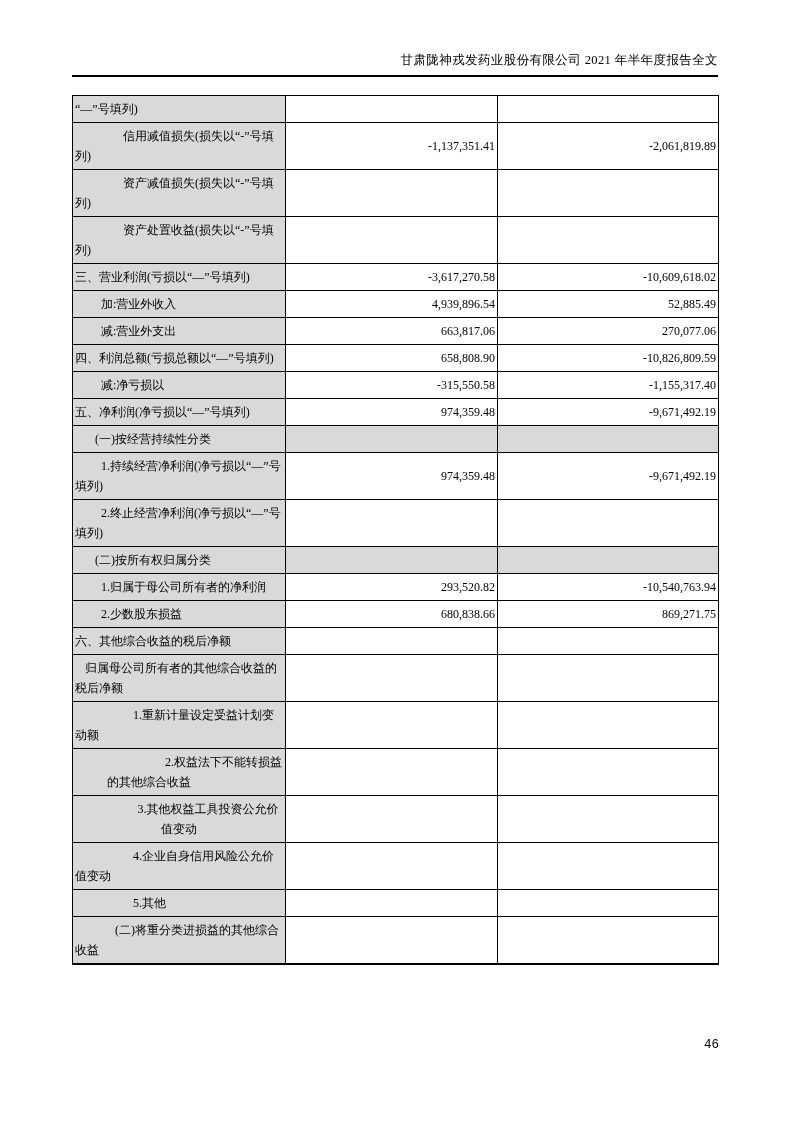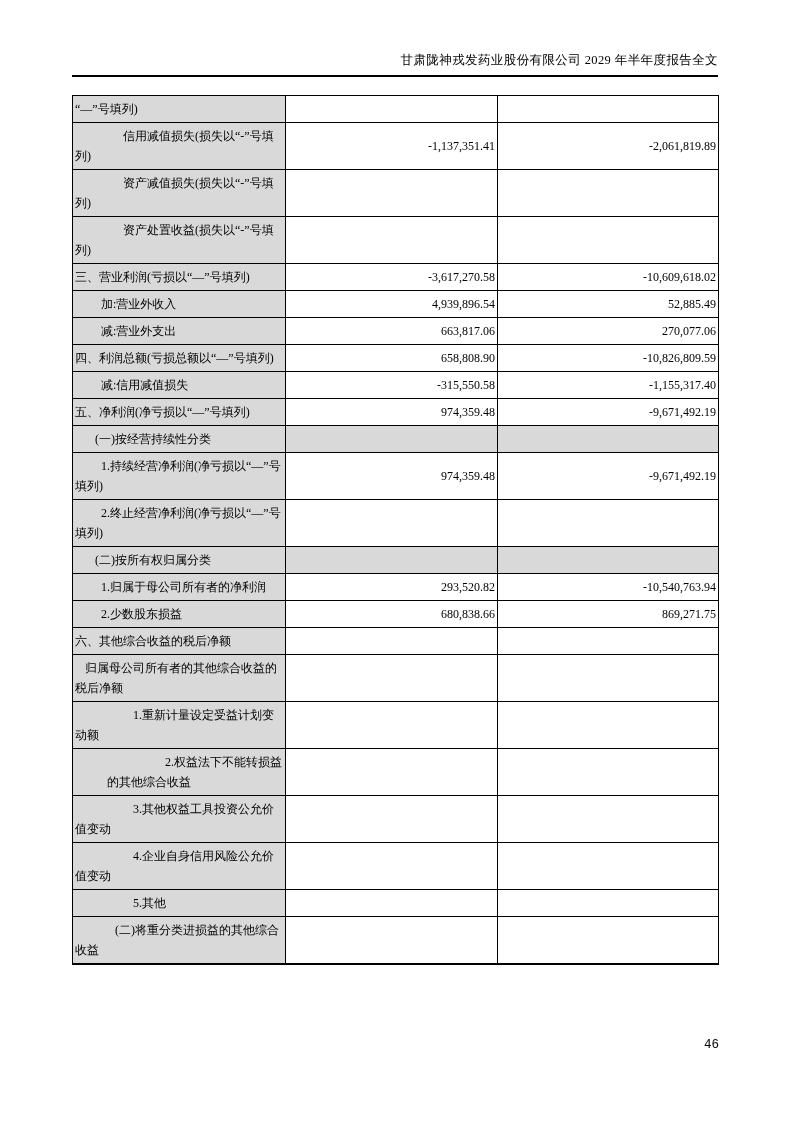--- a/index.html
+++ b/index.html
@@ -75,21 +75,21 @@
     font-size: 12.5px;
     font-family: Liberation Mono, monospace;
   }
 </style>
 </head>
 <body>
 
 <div class="page">
 
   <div class="doc-header">
-    <span>甘肃陇神戎发药业股份有限公司 2029 年半年度报告全文</span>
+    <span>甘肃陇神戎发药业股份有限公司 2021 年半年度报告全文</span>
   </div>
 
   <div class="header-rule"></div>
 
   <table class="fin-table">
     <colgroup>
       <col style="width:213px">
       <col style="width:212px">
       <col style="width:221px">
     </colgroup>
@@ -128,21 +128,21 @@
           <td class="label-cell" style="text-indent: 26px;">减:营业外支出</td>
           <td class="num-cell">663,817.06</td>
           <td class="num-cell">270,077.06</td>
         </tr>
         <tr>
           <td class="label-cell" style="text-indent: 0px;">四、利润总额(亏损总额以“—”号填列)</td>
           <td class="num-cell">658,808.90</td>
           <td class="num-cell">-10,826,809.59</td>
         </tr>
         <tr>
-          <td class="label-cell" style="text-indent: 26px;">减:信用减值损失</td>
+          <td class="label-cell" style="text-indent: 26px;">减:净亏损以</td>
           <td class="num-cell">-315,550.58</td>
           <td class="num-cell">-1,155,317.40</td>
         </tr>
         <tr>
           <td class="label-cell" style="text-indent: 0px;">五、净利润(净亏损以“—”号填列)</td>
           <td class="num-cell">974,359.48</td>
           <td class="num-cell">-9,671,492.19</td>
         </tr>
         <tr class="shaded">
           <td class="label-cell" style="text-indent: 20px;">(一)按经营持续性分类</td>
@@ -188,21 +188,21 @@
           <td class="label-cell" style="text-indent: 58px;">1.重新计量设定受益计划变动额</td>
           <td class="num-cell"></td>
           <td class="num-cell"></td>
         </tr>
         <tr>
           <td class="label-cell" style="text-indent: 58px; padding-left: 34px;">2.权益法下不能转损益的其他综合收益</td>
           <td class="num-cell"></td>
           <td class="num-cell"></td>
         </tr>
         <tr>
-          <td class="label-cell" style="text-indent: 58px;">3.其他权益工具投资公允价值变动</td>
+          <td class="label-cell" style="text-indent: 58px; text-align: center;">3.其他权益工具投资公允价值变动</td>
           <td class="num-cell"></td>
           <td class="num-cell"></td>
         </tr>
         <tr>
           <td class="label-cell" style="text-indent: 58px;">4.企业自身信用风险公允价值变动</td>
           <td class="num-cell"></td>
           <td class="num-cell"></td>
         </tr>
         <tr>
           <td class="label-cell" style="text-indent: 58px;">5.其他</td>

